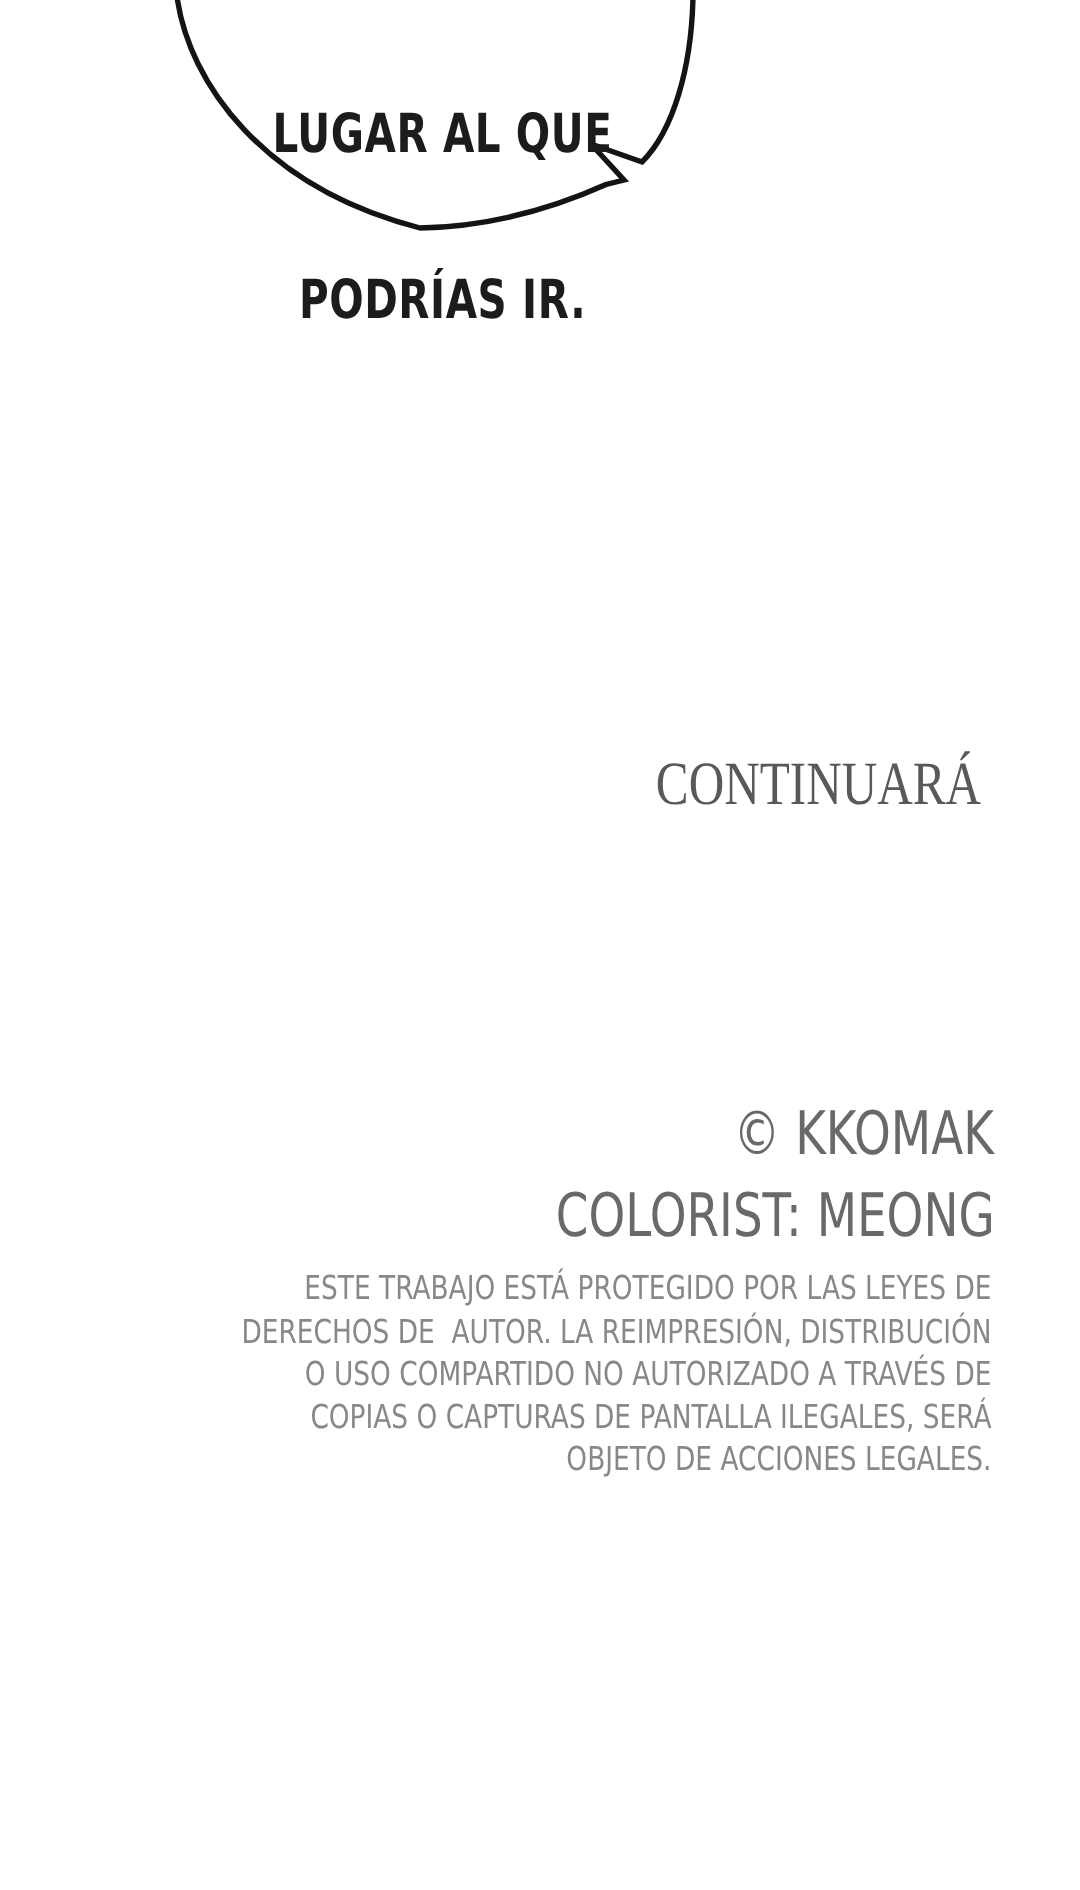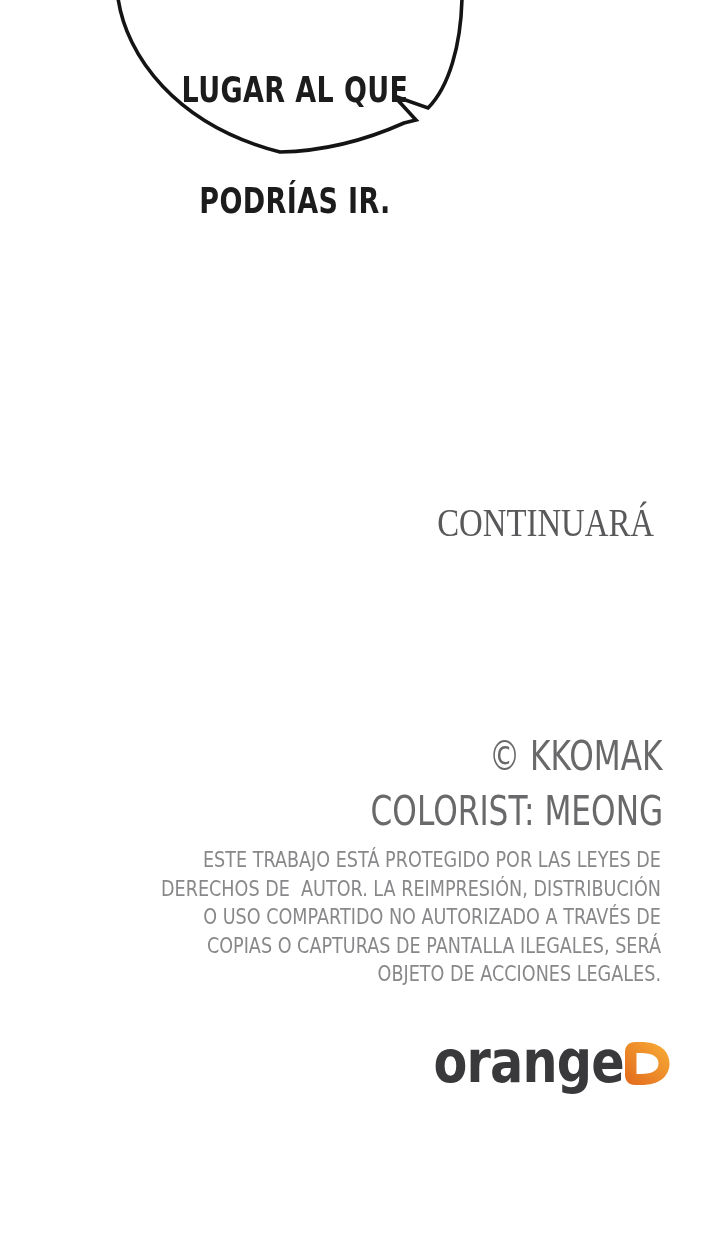--- a/index.html
+++ b/index.html
@@ -111,36 +111,14 @@
   <div class="credit colorist">COLORIST: MEONG</div>
 
   <div class="legal">
     <div class="legal-line">ESTE TRABAJO ESTÁ PROTEGIDO POR LAS LEYES DE</div>
     <div class="legal-line">DERECHOS DE  AUTOR. LA REIMPRESIÓN, DISTRIBUCIÓN</div>
     <div class="legal-line">O USO COMPARTIDO NO AUTORIZADO A TRAVÉS DE</div>
     <div class="legal-line">COPIAS O CAPTURAS DE PANTALLA ILEGALES, SERÁ</div>
     <div class="legal-line">OBJETO DE ACCIONES LEGALES.</div>
   </div>
 
-  <div class="logo">
-    <span class="logo-word">orange</span>
-    <svg class="logo-d" width="45" height="43" viewBox="0 0 45 43" aria-hidden="true">
-      <defs>
-        <linearGradient id="dGrad" x1="0" y1="1" x2="1" y2="0">
-          <stop class="logo-d-stop1" offset="0"></stop>
-          <stop class="logo-d-stop2" offset="1"></stop>
-        </linearGradient>
-      </defs>
-      <path fill="url(#dGrad)" fill-rule="evenodd" d="M 10 0 L 16 0
-               C 34 0 44.5 8.5 44.5 21.5
-               C 44.5 34.5 34 43 16 43
-               L 10 43
-               C 4 43 0 39 0 33
-               L 0 10
-               C 0 4 4 0 10 0 Z
-               M 11.5 11 L 16 11
-               C 27.5 11 33.5 14.8 33.5 21.5
-               C 33.5 28.2 27.5 32 16 32
-               L 11.5 32 Z"></path>
-    </svg>
-  </div>
 
 </div>
 
 </body></html>

